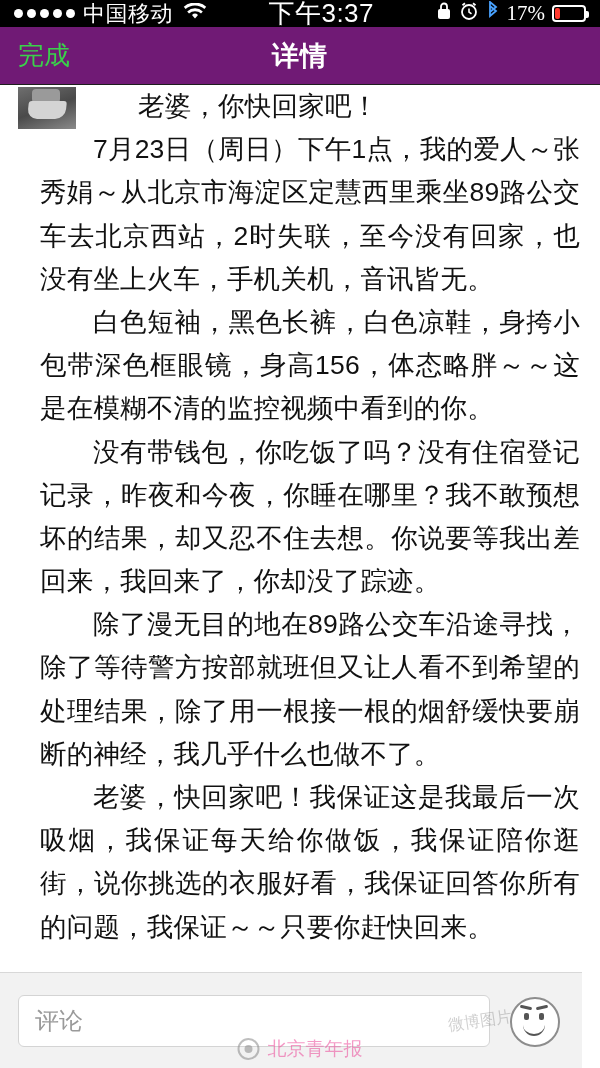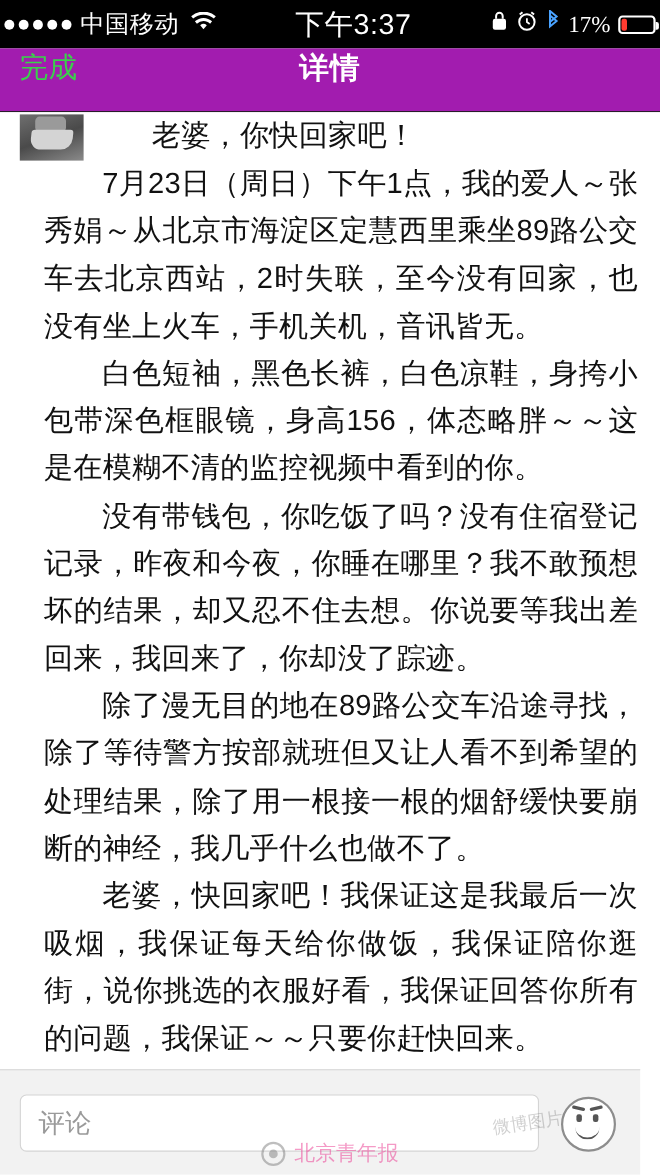--- a/index.html
+++ b/index.html
@@ -10,26 +10,26 @@
   body {
     width: 600px;
     height: 1068px;
     font-family: "Liberation Sans", sans-serif;
     overflow: hidden;
     position: relative;
   }
 
   
   .status-bar {
-    height: 44px;
+    height: 27px;
     background: #000000;
     color: #ffffff;
     display: flex;
     align-items: center;
-    padding: 0 4px;
+    padding: 0 14px;
     font-size: 22px;
     box-sizing: border-box;
   }
   .status-left {
     display: flex;
     align-items: center;
     gap: 8px;
     flex: 0 0 auto;
   }
   .signal-dots {
@@ -81,23 +81,23 @@
     position: absolute;
     left: 1px; top: 1px; bottom: 1px;
     width: 17%;
     background: #ff3b30;
     border-radius: 2px;
   }
 
   
   .nav-bar {
     height: 58px;
-    background: #a21caf;
-    display: flex;
-    align-items: flex-start;
+    background: #701a75;
+    display: flex;
+    align-items: center;
     position: relative;
     box-sizing: border-box;
     padding: 0 18px;
     border-bottom: 1px solid #1d1d1d;
   }
   .nav-done {
     color: #3ad14b;
     font-size: 26px;
     z-index: 2;
   }

